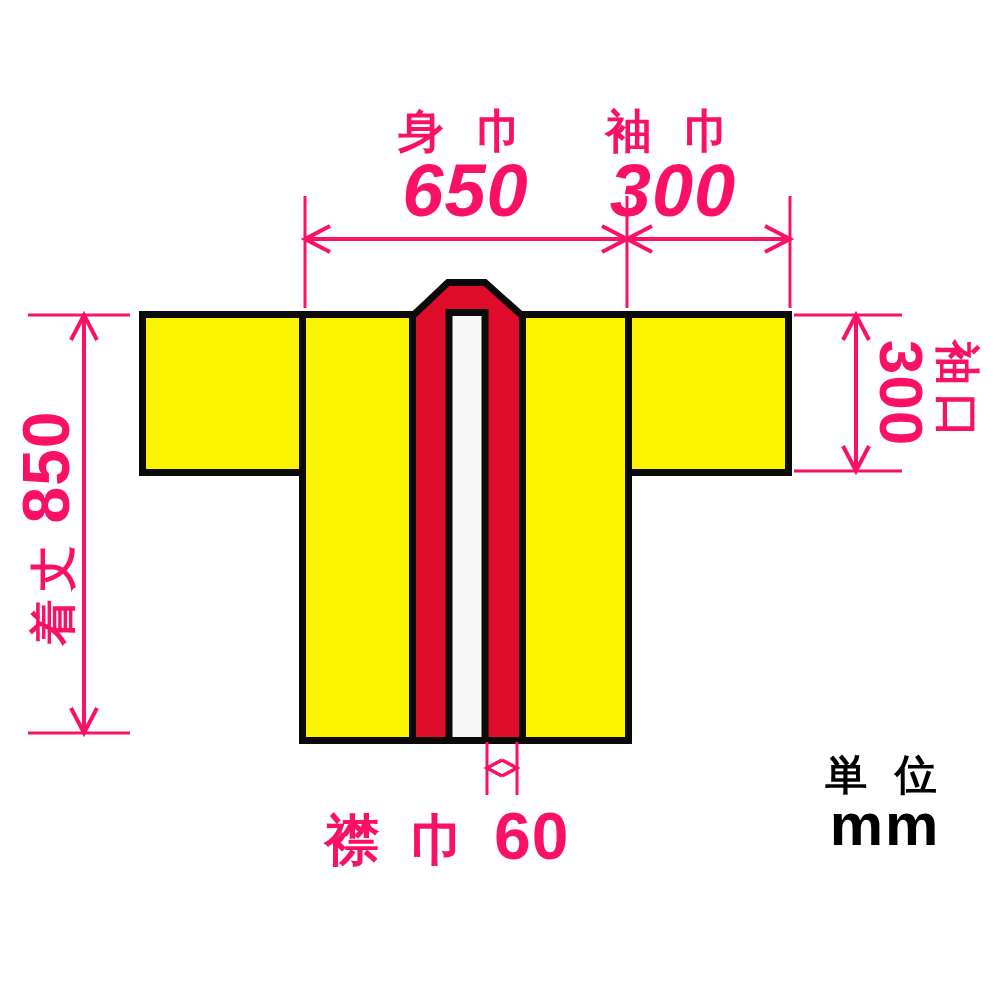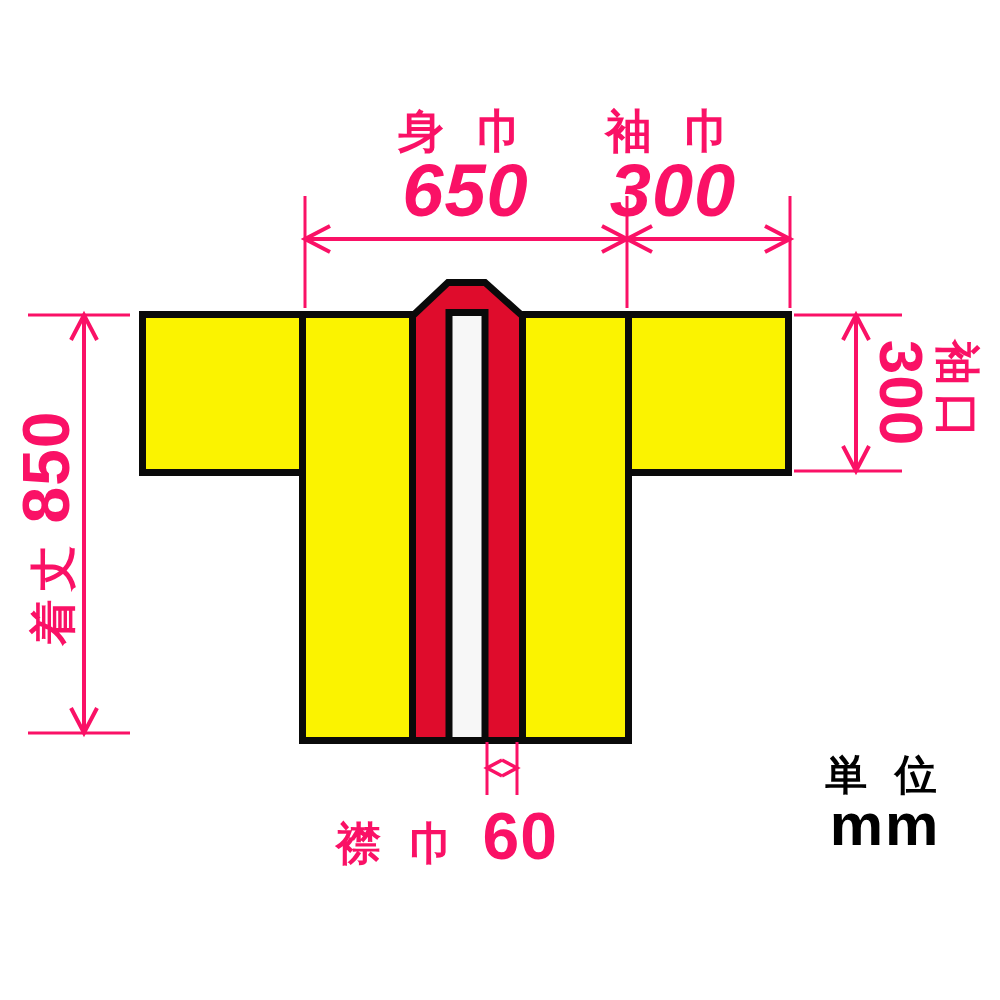--- a/index.html
+++ b/index.html
@@ -13,21 +13,21 @@
   .lbl .num{display:block;font-size:74px;line-height:66px;letter-spacing:1px;font-style:italic;}
   .lbl-body-width{left:303px;top:104px;width:325px;}
   .lbl-sleeve-width{left:591px;top:104px;width:164px;}
   .lbl-length{left:46px;top:528px;transform:translate(-50%,-50%) rotate(-90deg);white-space:nowrap;color:#FA1166;}
   .lbl-length .k{font-size:46px;letter-spacing:8px;}
   .lbl-length .v{font-size:66px;margin-left:14px;letter-spacing:1px;}
   .lbl-sleeve-opening{left:928px;top:393px;transform:translate(-50%,-50%) rotate(90deg);text-align:center;color:#FA1166;}
   .lbl-sleeve-opening .kanji{display:block;font-size:45px;letter-spacing:8px;line-height:54px;white-space:nowrap;}
   .lbl-sleeve-opening .num{display:block;font-size:62px;line-height:58px;letter-spacing:1px;}
   .lbl-collar-width{left:447px;top:798px;transform:translateX(-50%);white-space:nowrap;color:#FA1166;}
-  .lbl-collar-width .k{font-size:45px;letter-spacing:8px;}
+  .lbl-collar-width .k{font-size:55px;letter-spacing:8px;}
   .lbl-collar-width .v{font-size:66px;margin-left:20px;letter-spacing:1px;}
   .lbl-unit{left:820px;top:750px;width:130px;text-align:center;color:#000000;}
   .lbl-unit .k{display:block;font-size:42px;letter-spacing:8px;line-height:50px;white-space:nowrap;}
   .lbl-unit .v{display:block;font-size:60px;line-height:50px;letter-spacing:2px;}
   .lbl-size{left:576px;top:372px;transform:translateX(-50%);text-align:center;color:#0A0A0A;}
   .lbl-size .big{display:inline-block;font-size:102px;line-height:86px;letter-spacing:-2px;transform:scaleX(0.74);transform-origin:center;}
   .lbl-size .small{display:inline-block;font-size:46px;line-height:42px;letter-spacing:0px;transform:scaleX(0.80);transform-origin:center;}
   .lbl-size .row{display:block;}
 </style>
 </head>

